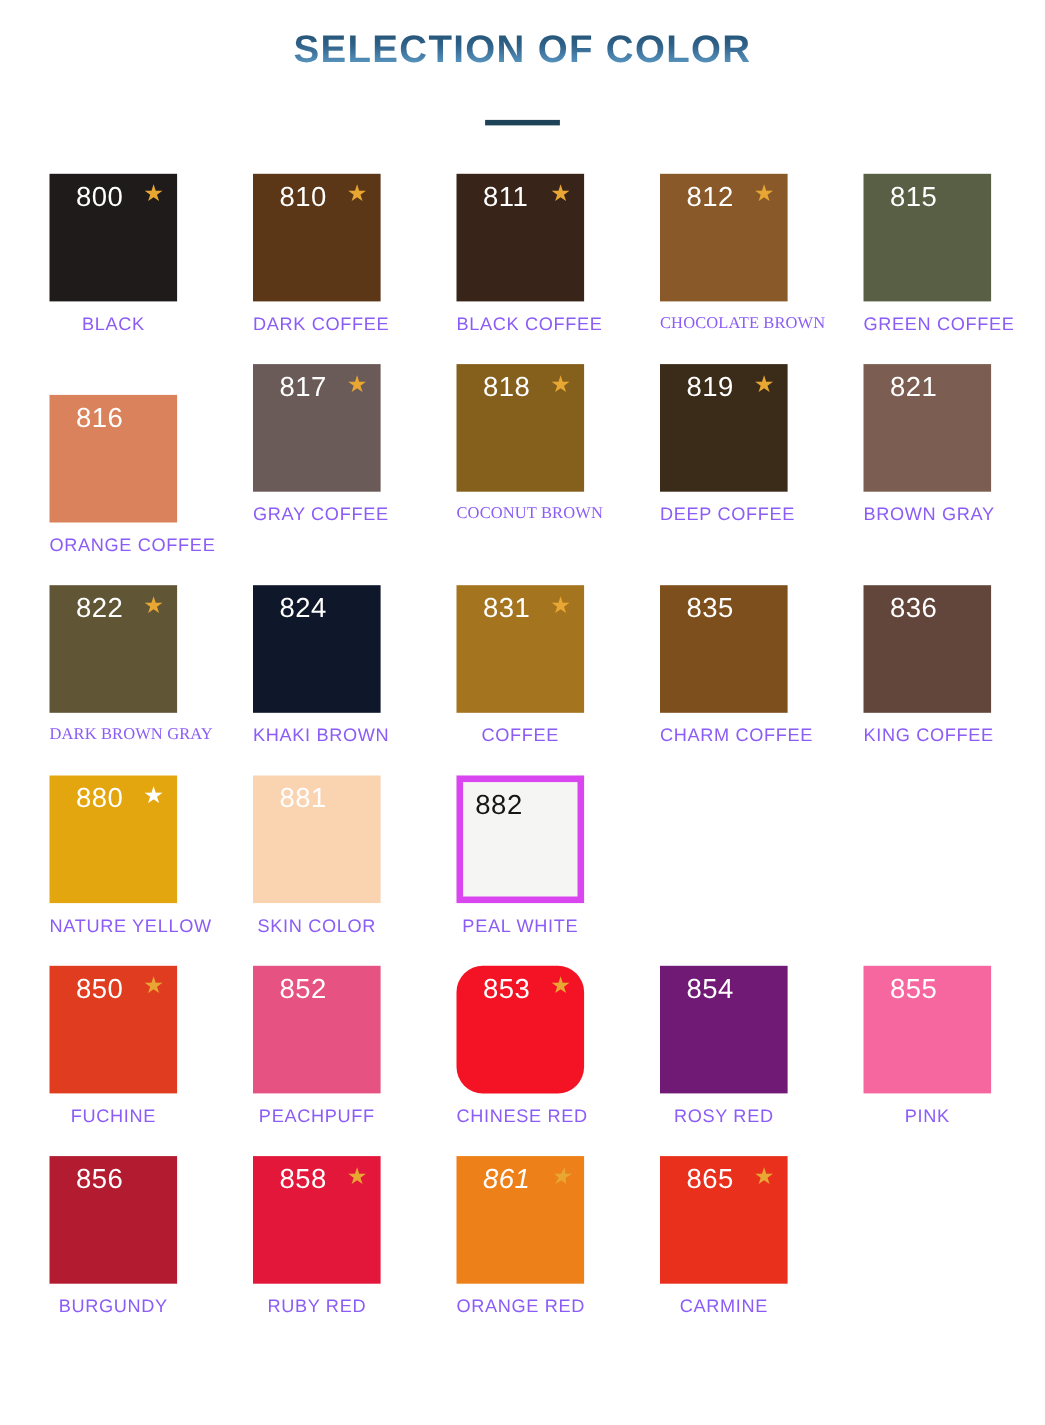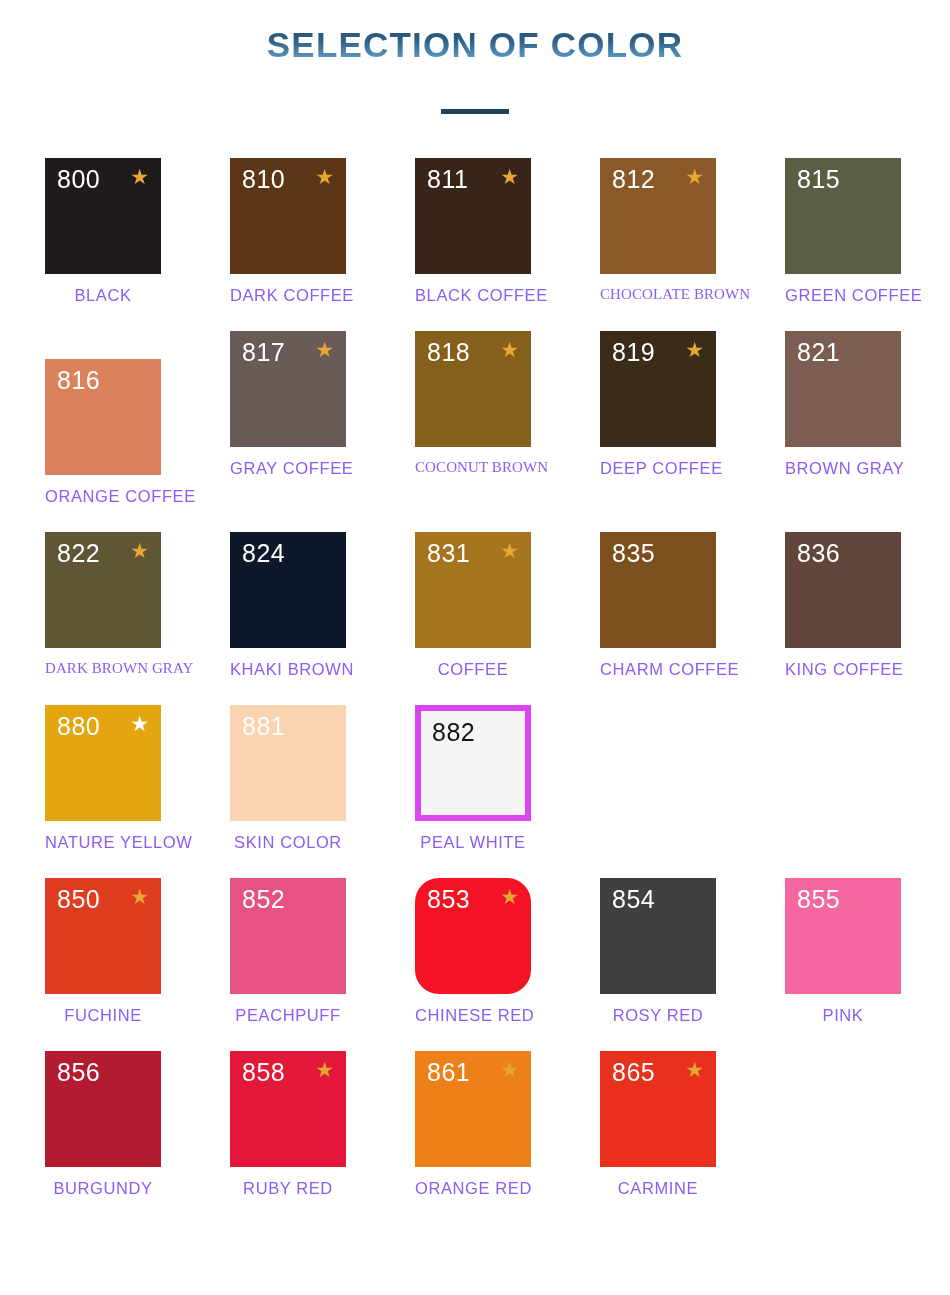--- a/index.html
+++ b/index.html
@@ -62,21 +62,21 @@
     position: relative;
     width: 116px;
     height: 116px;
     box-sizing: border-box;
   }
   .swatch-chip.bordered {
     border: 6px solid #d946ef;
   }
   .swatch-code {
     position: absolute;
-    left: 12px;
+    left: 24px;
     top: 6px;
     font-size: 25px;
     font-weight: normal;
     color: #ffffff;
     letter-spacing: 0.5px;
     line-height: 1.2;
   }
   .swatch-chip.dark-code .swatch-code {
     color: #161616;
     left: 11px;
@@ -257,21 +257,21 @@
       <div class="swatch-label">PEACHPUFF</div>
     </div>
     <div class="swatch-cell">
       <div class="swatch-chip" style="background: rgb(243, 19, 36); border-radius: 24px;">
         <span class="swatch-code">853</span>
         <span class="swatch-star">★</span>
       </div>
       <div class="swatch-label">CHINESE RED</div>
     </div>
     <div class="swatch-cell">
-      <div class="swatch-chip" style="background: #404040; padding-left: 39px;">
+      <div class="swatch-chip" style="background: #701a75; padding-left: 39px;">
         <span class="swatch-code">854</span>
       </div>
       <div class="swatch-label">ROSY RED</div>
     </div>
     <div class="swatch-cell">
       <div class="swatch-chip" style="background: rgb(247, 103, 159);">
         <span class="swatch-code">855</span>
       </div>
       <div class="swatch-label">PINK</div>
     </div>
@@ -282,21 +282,21 @@
       <div class="swatch-label">BURGUNDY</div>
     </div>
     <div class="swatch-cell">
       <div class="swatch-chip" style="background: rgb(227, 23, 57); padding-left: 20px;">
         <span class="swatch-code">858</span>
         <span class="swatch-star">★</span>
       </div>
       <div class="swatch-label">RUBY RED</div>
     </div>
     <div class="swatch-cell">
-      <div class="swatch-chip" style="background: rgb(238, 128, 25);">
+      <div class="swatch-chip" style="background: rgb(238, 128, 25); font-style: italic;">
         <span class="swatch-code">861</span>
         <span class="swatch-star">★</span>
       </div>
       <div class="swatch-label">ORANGE RED</div>
     </div>
     <div class="swatch-cell">
       <div class="swatch-chip" style="background: rgb(232, 48, 29);">
         <span class="swatch-code">865</span>
         <span class="swatch-star">★</span>
       </div>

